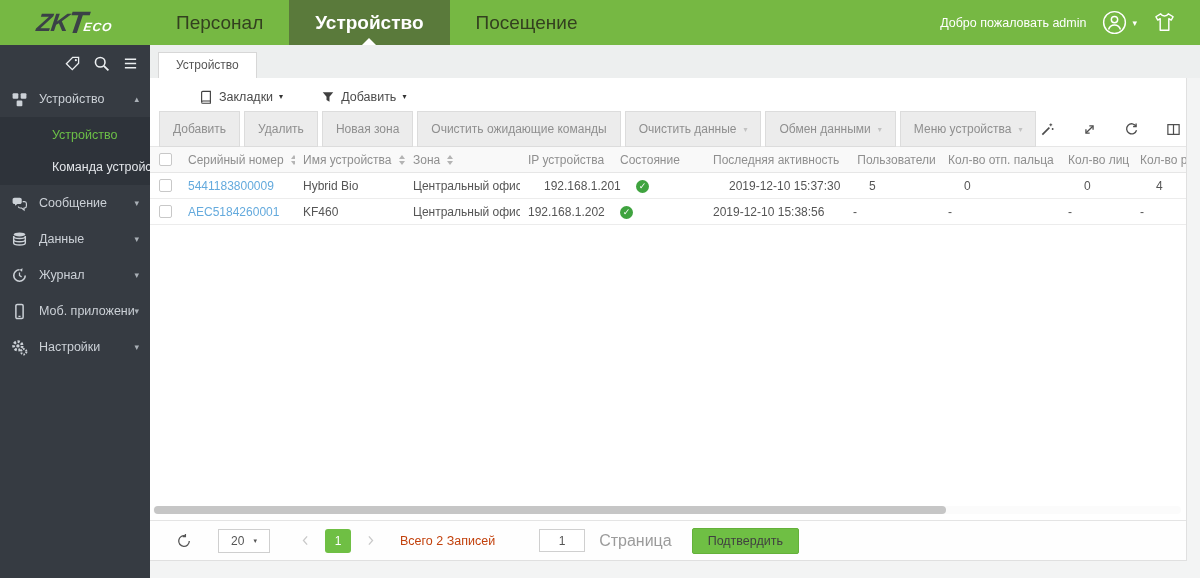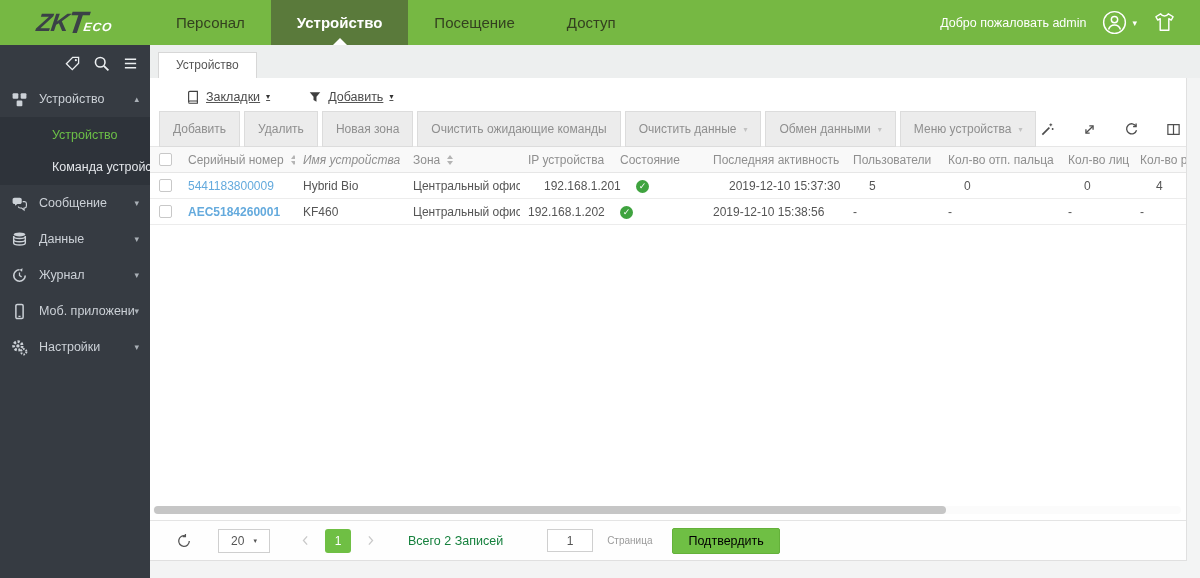--- a/index.html
+++ b/index.html
@@ -17,21 +17,21 @@
   
   .topbar {
     position:absolute; top:0; left:0; width:1200px; height:45px;
     background:#76b843; display:flex; align-items:stretch;
   }
   .logo { width:150px; display:flex; align-items:center; justify-content:center; transform:skewX(-8deg); }
   .lg1 { font-weight:bold; font-style:italic; font-size:25px; color:#3b4147; letter-spacing:-1px;}
   .lg2 { font-weight:bold; font-style:italic; font-size:31px; color:#3b4147; }
   .lg3 { font-weight:bold; font-style:italic; font-size:12px; color:#ffffff; letter-spacing:1px; margin-left:-3px; margin-top:8px;}
   .mainnav { display:flex; align-items:stretch; }
-  .nav-item { position:relative; display:flex; align-items:center; padding:0 26px; font-size:15px; color:#33401f; cursor:pointer; }
+  .nav-item { position:relative; display:flex; align-items:center; padding:0 26px; font-size:19px; color:#33401f; cursor:pointer; }
   .nav-item.active { background:#5a7a3b; color:#fff; font-weight:bold; }
   .notch { position:absolute; bottom:0; left:50%; margin-left:-7px; width:0; height:0;
     border-left:7px solid transparent; border-right:7px solid transparent; border-bottom:7px solid #ffffff; }
   .hright { margin-left:auto; display:flex; align-items:center; gap:16px; padding-right:24px; color:#fff; }
   .welcome { font-size:12.5px; }
   .huser { display:flex; align-items:center; gap:5px; cursor:pointer; }
   .huser svg { width:25px; height:25px; }
   .hcaret { font-size:9px; }
   .htheme svg { width:23px; height:23px; cursor:pointer; }
 
@@ -51,21 +51,21 @@
   .side-sub-item.active { color:#6cc047; }
 
   
   .main { position:absolute; top:45px; left:150px; width:1050px; height:533px; }
   .tabstrip { height:33px; background:#edefef; }
   .tab { display:inline-block; margin-left:8px; margin-top:7px; height:26px; line-height:25px;
     padding:0 17px; background:#fff; border:1px solid #d7d7d7; border-bottom:none; color:#555; cursor:pointer; }
   .panel { position:absolute; top:33px; left:0; width:1037px; height:483px; background:#fff;
     border-right:1px solid #e0e0e0; border-bottom:1px solid #e0e0e0; overflow:hidden; }
 
-  .bkrow { height:37px; display:flex; align-items:center; padding-left:36px; gap:38px;text-decoration:underline; }
+  .bkrow { height:37px; display:flex; align-items:center; padding-left:49px; gap:38px; }
   .bkbtn { display:flex; align-items:center; gap:6px; color:#4a4a4a; font-size:12.5px; cursor:pointer; }
   .bkbtn svg { width:14px; height:14px; color:#3f3f3f; }
   .dkcaret { font-size:8px; color:#333; }
 
   .btnrow { height:28px; display:flex; align-items:center; padding:0 9px; }
   .gbtn { height:36px; display:flex; align-items:center; gap:7px; padding:0 13px; margin-right:4px;
     background:#ececec; border:1px solid #dcdcdc; color:#8f8f8f; font-size:12px; font-family:"Liberation Sans",sans-serif; cursor:pointer; white-space:nowrap; }
   .bcaret { font-size:8px; color:#c2c2c2; }
   .tool-icons { margin-left:auto; display:flex; align-items:center; gap:27px; padding-right:18px; color:#4e4e4e; }
   .ticon { cursor:pointer; }
@@ -92,49 +92,46 @@
     background:#fefefe; display:flex; align-items:center; padding-left:26px; }
   .f-refresh { color:#555; cursor:pointer; margin-right:26px; }
   .f-refresh svg { width:16px; height:16px; }
   .psize { width:52px; height:24px; border:1px solid #cfcfcf; background:#fff; display:flex; align-items:center;
     justify-content:center; gap:9px; color:#555; cursor:pointer; margin-right:20px; }
   .pscaret { font-size:7px; color:#555; }
   .chev { color:#c9c9c9; cursor:pointer; margin:0 9px; }
   .chev svg { width:13px; height:13px; }
   .pageno { width:26px; height:24px; background:#6fbf44; color:#fff; border-radius:3px; display:flex;
     align-items:center; justify-content:center; cursor:pointer; margin:0 4px; }
-  .total { color:#15803d; font-size:12.5px; margin-left:22px; }
+  .total { color:#c2410c; font-size:12.5px; margin-left:14px; }
   .pginput { width:46px; height:23px; border:1px solid #cfcfcf; text-align:center; font-size:12px; color:#555;
     font-family:"Liberation Sans",sans-serif; margin-left:44px; }
-  .pglabel { color:#9b9b9b; font-size:10px; margin-left:14px; }
+  .pglabel { color:#9b9b9b; font-size:16px; margin-left:14px; }
   .confirm { margin-left:20px; height:26px; padding:0 15px; background:#6fbf44; border:1px solid #64b13a;
-    border-radius:2px; color:#000000; font-size:12.5px; font-family:"Liberation Sans",sans-serif; cursor:pointer; }
+    border-radius:2px; color:#404040; font-size:12.5px; font-family:"Liberation Sans",sans-serif; cursor:pointer; }
 </style>
 </head>
 <body>
 
 <div class="topbar">
   <div class="logo">
     <span class="lg1">ZK</span>
       <span class="lg2">T</span>
       <span class="lg3">ECO</span>
   </div>
   <div class="mainnav" id="nav">
       <div class="nav-item">
         <span>Персонал</span>
       </div>
       <div class="nav-item active">
         <span>Устройство</span>
         <span class="notch"></span>
       </div>
       <div class="nav-item">
         <span>Посещение</span>
-      </div>
-      <div class="nav-item">
-        <span>Доступ</span>
       </div>
     </div>
   <div class="hright">
     <span class="welcome">Добро пожаловать admin</span>
     <span class="huser">
       <span>
           <svg viewBox="0 0 26 26" width="25" height="25">
             <circle cx="13" cy="13" r="11.3" fill="none" stroke="currentColor" stroke-width="1.5"></circle>
             <circle cx="13" cy="10" r="3.3" fill="none" stroke="currentColor" stroke-width="1.5"></circle>
             <path d="M6.8 20.3c1.1-3.3 3.3-4.8 6.2-4.8s5.1 1.5 6.2 4.8" fill="none" stroke="currentColor" stroke-width="1.5"></path>
@@ -326,21 +323,21 @@
         <div class="th cb">
           <span class="checkbox"></span>
         </div>
         <div class="th" style="flex: 0 0 115px;">
           <span>Серийный номер</span>
           <span class="sort">
             <span class="s-up"></span>
             <span class="s-dn"></span>
           </span>
         </div>
-        <div class="th" style="flex: 0 0 110px; font-style: italic;">
+        <div class="th" style="flex: 0 0 110px;">
           <span>Имя устройства</span>
           <span class="sort">
             <span class="s-up"></span>
             <span class="s-dn"></span>
           </span>
         </div>
         <div class="th" style="flex: 0 0 115px;">
           <span>Зона</span>
           <span class="sort">
             <span class="s-up"></span>
@@ -349,21 +346,21 @@
         </div>
         <div class="th" style="flex: 0 0 92px;">
           <span>IP устройства</span>
         </div>
         <div class="th" style="flex: 0 0 93px;">
           <span>Состояние</span>
         </div>
         <div class="th" style="flex: 0 0 140px;">
           <span>Последняя активность</span>
         </div>
-        <div class="th" style="flex: 0 0 95px;">
+        <div class="th" style="flex: 0 0 95px; justify-content: center;">
           <span>Пользователи</span>
         </div>
         <div class="th" style="flex: 0 0 120px; align-items: flex-end;">
           <span>Кол-во отп. пальца</span>
         </div>
         <div class="th" style="flex: 0 0 72px;">
           <span>Кол-во лиц</span>
         </div>
         <div class="th" style="flex: 0 0 70px;">
           <span>Кол-во ры</span>
@@ -382,21 +379,21 @@
           <div class="td" style="flex: 0 0 140px;">2019-12-10 15:37:30</div>
           <div class="td" style="flex: 0 0 95px;">5</div>
           <div class="td" style="flex: 0 0 120px;">0</div>
           <div class="td" style="flex: 0 0 72px;">0</div>
           <div class="td" style="flex: 0 0 70px;">4</div>
         </div>
         <div class="tr">
           <div class="td cb">
             <span class="checkbox"></span>
           </div>
-          <div class="td" style="flex: 0 0 115px; font-weight: bold;"><span class="link">AEC5184260001</span></div>
+          <div class="td" style="flex: 0 0 115px;"><span class="link">AEC5184260001</span></div>
           <div class="td" style="flex: 0 0 110px;">KF460</div>
           <div class="td" style="flex: 0 0 115px;">Центральный офис</div>
           <div class="td" style="flex: 0 0 92px;">192.168.1.202</div>
           <div class="td" style="flex: 0 0 93px;"><span class="okbadge">✓</span></div>
           <div class="td" style="flex: 0 0 140px;">2019-12-10 15:38:56</div>
           <div class="td" style="flex: 0 0 95px;">-</div>
           <div class="td" style="flex: 0 0 120px;">-</div>
           <div class="td" style="flex: 0 0 72px;">-</div>
           <div class="td" style="flex: 0 0 70px;">-</div>
         </div>

